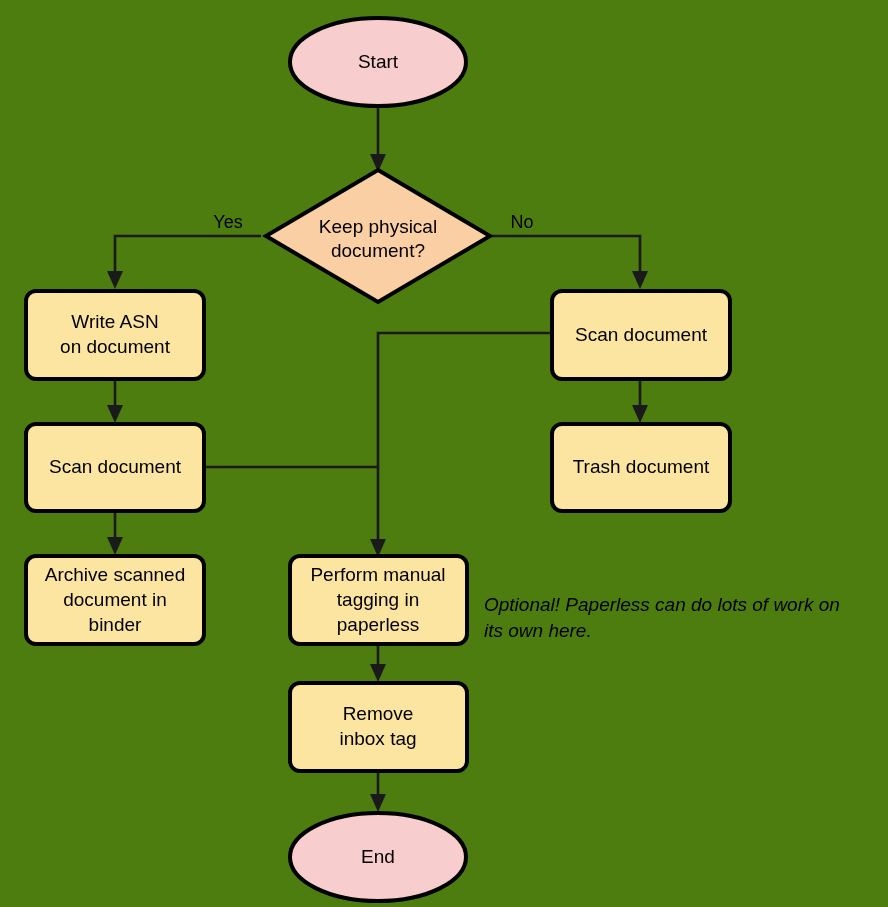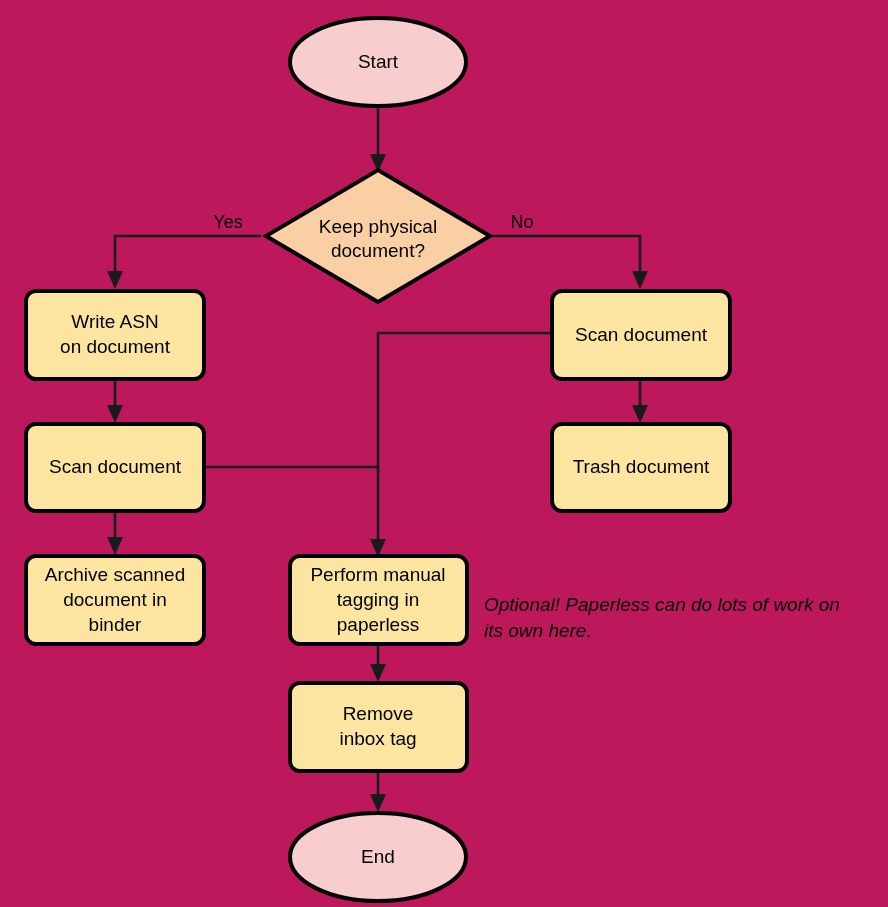--- a/index.html
+++ b/index.html
@@ -8,21 +8,21 @@
     padding: 0;
     background: #ffffff;
   }
   body {
     font-family: "Liberation Sans", sans-serif;
   }
   #flowchart-root {
     position: relative;
     width: 888px;
     height: 907px;
-    background: #be185d;
+    background: #4d7c0f;
     overflow: hidden;
   }
   #flow-svg {
     position: absolute;
     left: 0;
     top: 0;
     width: 888px;
     height: 907px;
   }
   .node-text {

